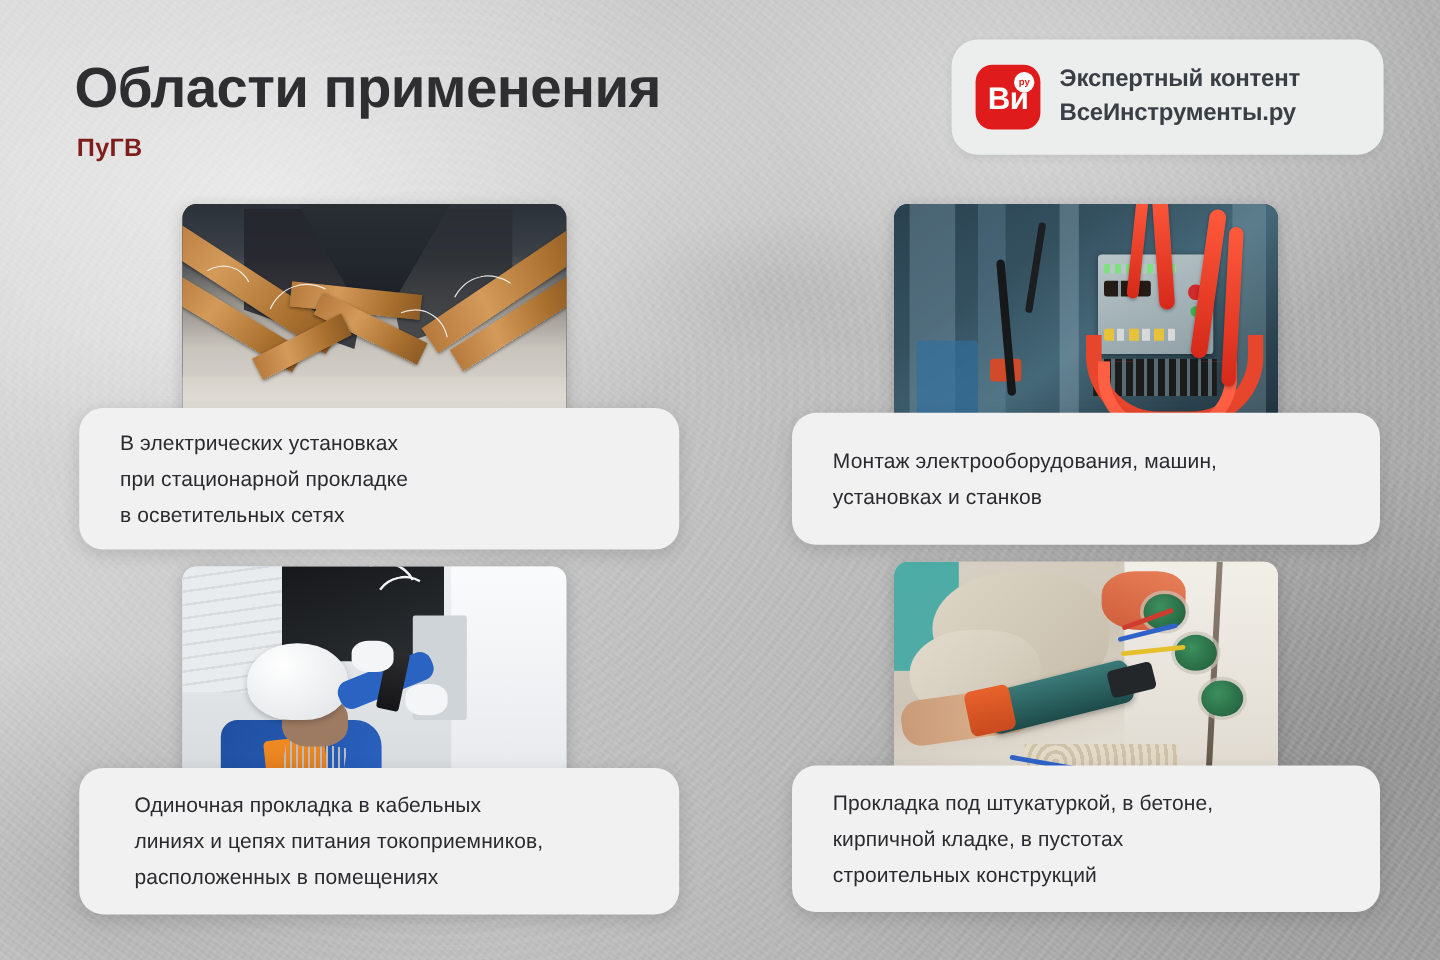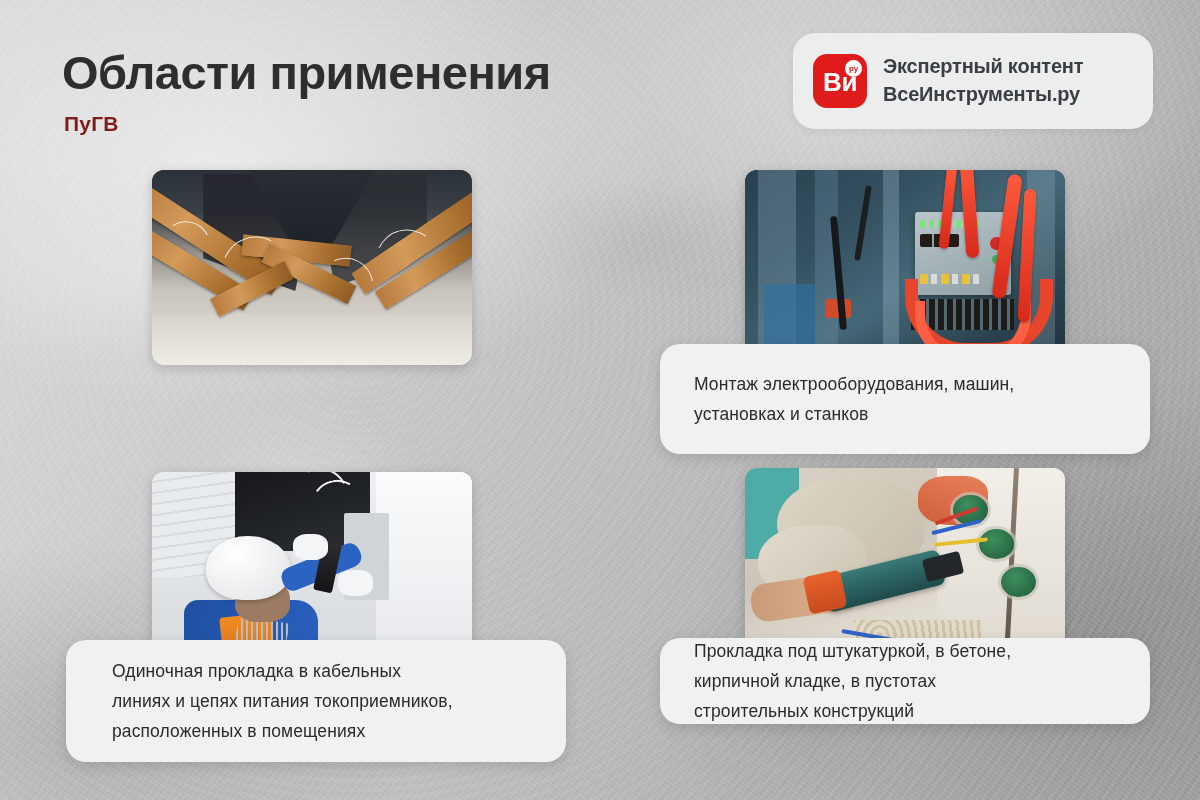--- a/index.html
+++ b/index.html
@@ -199,21 +199,21 @@
     background:repeating-radial-gradient(circle at 20% 40%,#cdbfa6 0 3px,#e3d9c6 3px 7px);opacity:.9;}
 
   
   .card{position:absolute;background:#f1f1f2;border-radius:20px;
     box-shadow:0 4px 14px rgba(0,0,0,.13);box-sizing:border-box;
     display:flex;align-items:center;}
   .card .txt{font-size:17.5px;line-height:1.72;color:#2b2b2f;letter-spacing:.1px;}
   .c1{left:66px;top:340px;width:500px;height:118px;padding:0 0 0 34px;}
   .c2{left:660px;top:344px;width:490px;height:110px;padding:0 0 0 34px;}
   .c3{left:66px;top:640px;width:500px;height:122px;padding:0 0 0 46px;}
-  .c4{left:660px;top:638px;width:490px;height:86px;padding:0 0 0 34px;}
+  .c4{left:660px;top:638px;width:490px;height:122px;padding:0 0 0 34px;}
 </style>
 </head>
 <body>
 
 <div class="stage">
 
   <div class="bg"></div>
   <div class="bg-blotch"></div>
   <div class="bg-grain"></div>
 
@@ -319,20 +319,27 @@
       <div class="debris"></div>
       <div class="arm"></div>
         <div class="drill"></div>
         <div class="chuck"></div>
         <div class="glove"></div>
       <div class="wirec wb2"></div>
         <div class="wirec wy2"></div>
     </div>
   </div>
 
+  <div class="card c1">
+    <div class="txt">
+      <div>В электрических установках</div>
+      <div>при стационарной прокладке</div>
+      <div>в осветительных сетях</div>
+    </div>
+  </div>
 
   <div class="card c2">
     <div class="txt">
       <div>Монтаж электрооборудования, машин,</div>
       <div>установках и станков</div>
     </div>
   </div>
 
   <div class="card c3">
     <div class="txt">

